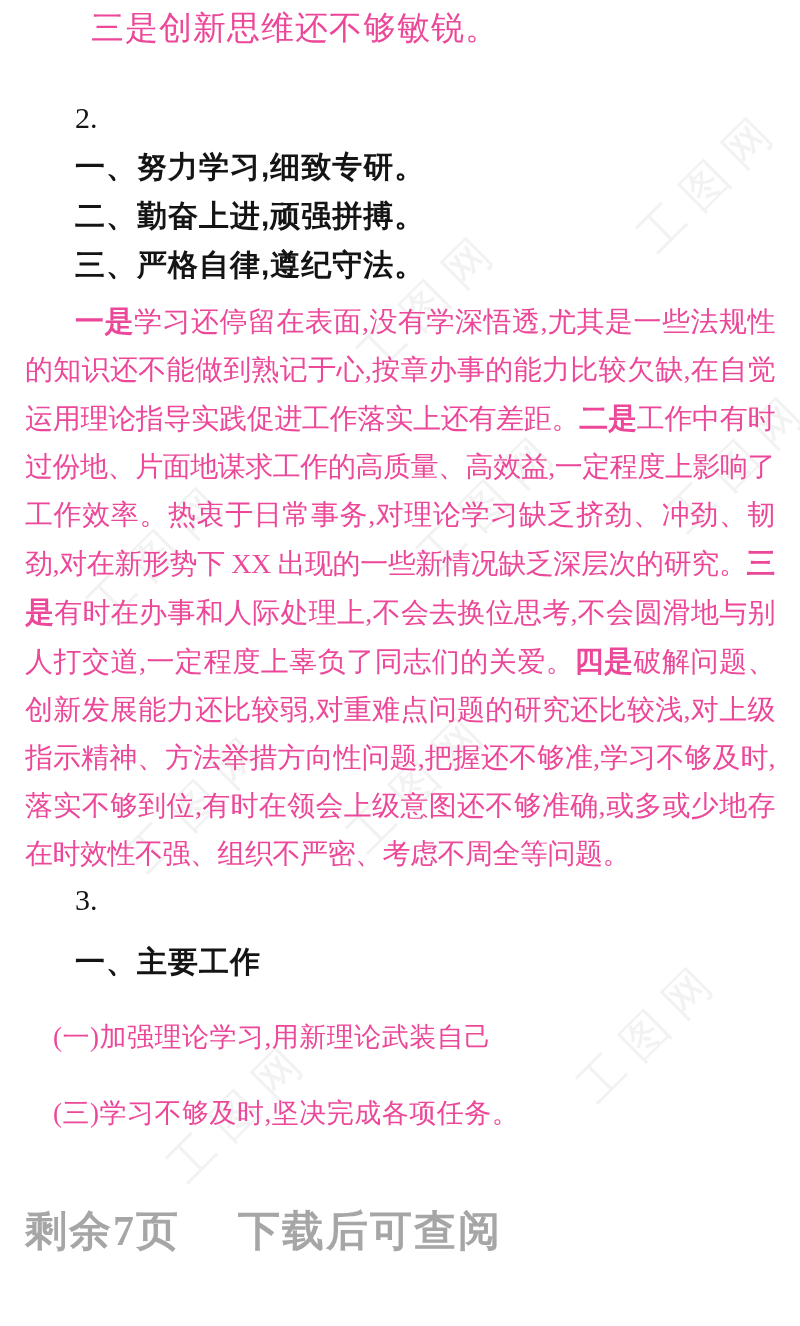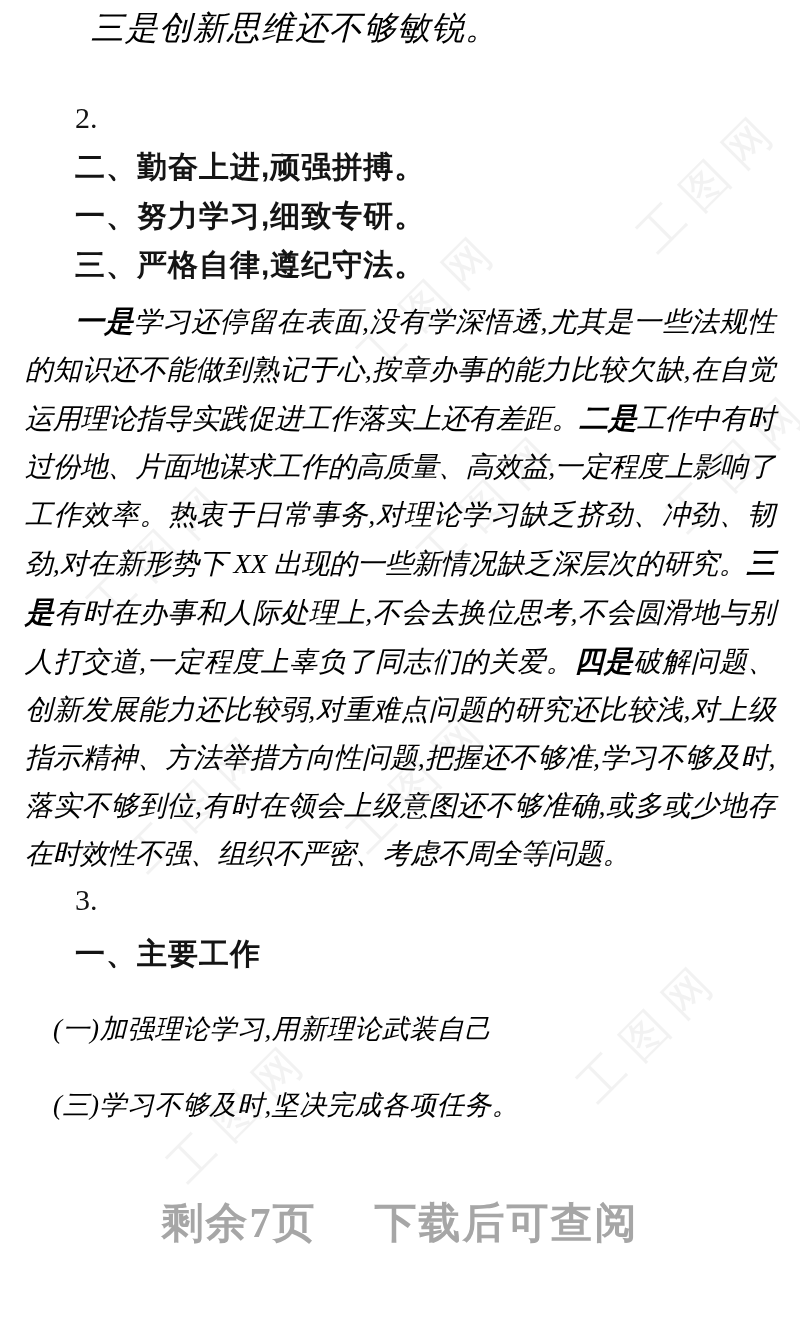--- a/index.html
+++ b/index.html
@@ -35,22 +35,21 @@
     transform: rotate(-45deg);
     white-space: nowrap;
   }
 
   .content { position: relative; z-index: 1; }
 
   
   .kai {
     font-family: "Liberation Serif", "DejaVu Serif", serif;
     font-size: 28px;
-    color: #000000;
-    font-style: italic;
+    color: #ec4899;
   }
   .topline {
     font-size: 33px;
     line-height: 44px;
     text-indent: 66px;
     letter-spacing: 1px;
     white-space: nowrap;
   }
   .num {
     font-family: "Liberation Serif", "DejaVu Serif", serif;
@@ -90,26 +89,25 @@
   }
 
   .item {
     font-size: 27px;
     line-height: 49px;
     text-indent: 28px;
     letter-spacing: 0.5px;
     white-space: nowrap;
     margin-top: 27px;
   }
-  .hd-work { line-height: 48px; margin-top: 8px; }
+  .hd-work { line-height: 48px; margin-top: 16px; }
 
   .footer {
     margin-top: 70px;
     width: 750px;
-    text-align: center;
     font-family: "Liberation Serif", "DejaVu Serif", serif;
     font-weight: bold;
     font-size: 42px;
     line-height: 46px;
     color: #a6a6a6;
     letter-spacing: 2px;
     white-space: nowrap;
   }
   .footer .gap { display: inline-block; width: 58px; }
 </style>
@@ -130,22 +128,22 @@
     <span class="wm" style="left:150px; top:1080px;">工图网</span>
   </div>
 
   <div class="content">
 
     <p class="kai topline">三是创新思维还不够敏锐。</p>
 
     <p class="num num2">2.</p>
 
     <div class="hd-group">
+      <p class="hd bold">一、努力学习,细致专研。</p>
       <p class="hd bold">二、勤奋上进,顽强拼搏。</p>
-      <p class="hd bold">一、努力学习,细致专研。</p>
       <p class="hd bold">三、严格自律,遵纪守法。</p>
     </div>
 
     <p class="kai para"><span class="lead">一是</span><span>学习还停留在表面,没有学深悟透,尤其是一些法规性的知识还不能做到熟记于心,按章办事的能力比较欠缺,在自觉运用理论指导实践促进工作落实上还有差距。</span><span class="lead">二是</span><span>工作中有时过份地、片面地谋求工作的高质量、高效益,一定程度上影响了工作效率。热衷于日常事务,对理论学习缺乏挤劲、冲劲、韧劲,对在新形势下 XX 出现的一些新情况缺乏深层次的研究。</span><span class="lead">三是</span><span>有时在办事和人际处理上,不会去换位思考,不会圆滑地与别人打交道,一定程度上辜负了同志们的关爱。</span><span class="lead">四是</span><span>破解问题、创新发展能力还比较弱,对重难点问题的研究还比较浅,对上级指示精神、方法举措方向性问题,把握还不够准,学习不够及时,落实不够到位,有时在领会上级意图还不够准确,或多或少地存在时效性不强、组织不严密、考虑不周全等问题。</span></p>
 
     <p class="num num3">3.</p>
 
     <p class="hd bold hd-work">一、主要工作</p>
 
     <p class="kai item">(一)加强理论学习,用新理论武装自己</p>

